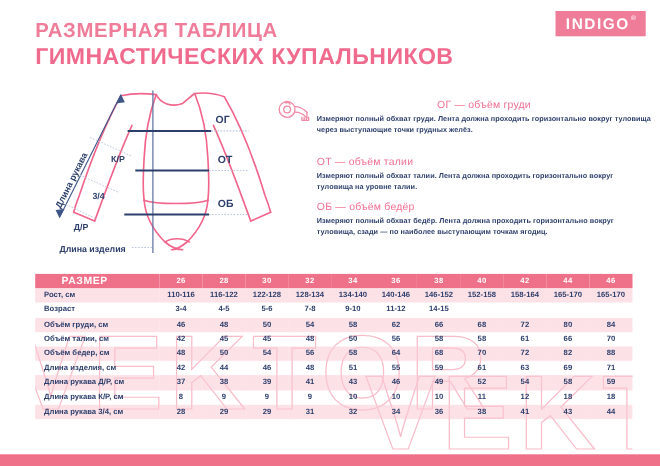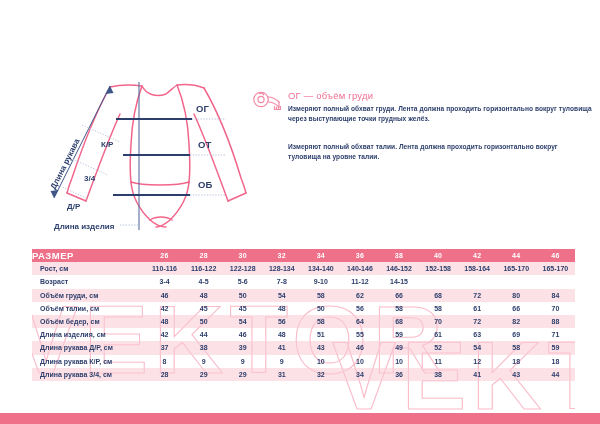--- a/index.html
+++ b/index.html
@@ -95,21 +95,21 @@
   .desc-2 { top: 142px; }
   .desc-3 { top: 183px; }
 
   .desc-head {
     color: #f06f93;
     font-size: 9.5px;
     font-weight: normal;
     margin: 0 0 3px 36px;
     letter-spacing: 0.2px;
   }
-  .desc-1 .desc-head { margin-left: 36px; }
+  .desc-1 .desc-head { margin-left: 36px; text-align: center; }
   .desc-2 .desc-head, .desc-3 .desc-head { margin-left: 36px; }
   .desc-body {
     color: #2c3e6b;
     font-size: 6.6px;
     line-height: 1.58;
     margin: 0 0 0 36px;
     font-weight: bold;
     letter-spacing: 0.05px;
   }
   .tape-icon {
@@ -175,21 +175,21 @@
   thead th {
     background: #ef7089;
     color: #ffffff !important;
     font-size: 9.5px;
     font-weight: bold;
     height: 19px;
     letter-spacing: 0.3px;
   }
   thead th.label-head {
     text-align: left;
-    padding-left: 0;
+    padding-left: 24px;
     font-size: 9.5px;
     letter-spacing: 0.5px;
   }
 
   tbody td.row-label {
     text-align: left;
     padding-left: 8px;
     font-size: 7px;
   }
   tbody tr.odd td { background: rgba(249, 200, 212, 0.55); }
@@ -203,20 +203,28 @@
     width: 600px;
     height: 11px;
     background: #ef7089;
   }
 </style>
 </head>
 <body>
 
 <div class="page">
 
+  <div class="header">
+    <div class="title-main">РАЗМЕРНАЯ ТАБЛИЦА</div>
+    <div class="title-sub">ГИМНАСТИЧЕСКИХ КУПАЛЬНИКОВ</div>
+    <div class="logo">
+      <span class="logo-text">INDIGO</span>
+      <span class="logo-reg">®</span>
+    </div>
+  </div>
 
   <div class="diagram">
     <svg width="230" height="160" viewBox="0 0 230 160" xmlns="http://www.w3.org/2000/svg">
       <g fill="none" stroke="#f2658b" stroke-width="1.5" stroke-linejoin="round" stroke-linecap="round">
 
         <path d="M72 5 C 86 2, 96 3, 104 4 C 108 12, 118 16, 128 12 C 132 9, 136 5, 139 3 C 148 2, 158 3, 166 6"></path>
 
         <path d="M72 5 C 58 30, 44 66, 34 96 C 32 101, 30 107, 29 111"></path>
         <path d="M29 111 L 48 119"></path>
         <path d="M48 119 C 58 92, 70 58, 82 32"></path>
@@ -280,23 +288,28 @@
         <path d="M22.5 16.5 L 22.5 19.5 L 28.5 19.5 L 28.5 16.5"></path>
         <path d="M24.5 17 L 24.5 19"></path>
         <path d="M26.5 17 L 26.5 19"></path>
       </g>
     </svg>
     <div class="desc-head">ОГ — объём груди</div>
     <div class="desc-body">Измеряют полный обхват груди. Лента должна проходить горизонтально вокруг туловища через выступающие точки грудных желёз.</div>
   </div>
 
   <div class="desc-block desc-2">
+    <div class="desc-head">ОТ — объём талии</div>
     <div class="desc-body">Измеряют полный обхват талии. Лента должна проходить горизонтально вокруг туловища на уровне талии.</div>
   </div>
 
+  <div class="desc-block desc-3">
+    <div class="desc-head">ОБ — объём бедёр</div>
+    <div class="desc-body">Измеряют полный обхват бедёр. Лента должна проходить горизонтально вокруг туловища, сзади — по наиболее выступающим точкам ягодиц.</div>
+  </div>
 
   <div class="table-wrap">
     <div class="watermark">
       <span class="wm-a">VEKTOR</span>
       <span class="wm-b">VEKTOR</span>
     </div>
     <table class="size-table">
       <colgroup id="tbl-cols">
           <col class="c-label">
           <col style="width: 39.0909px;">

